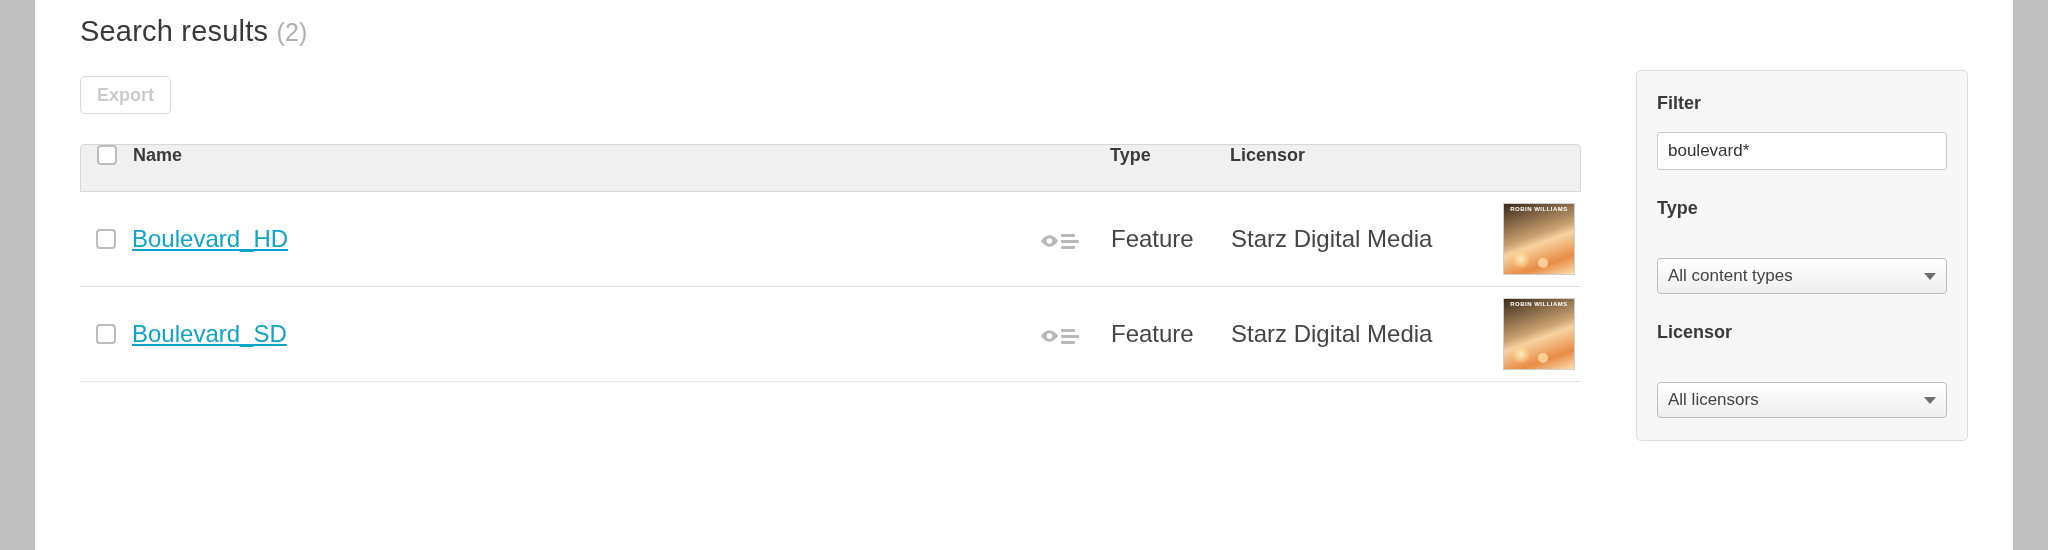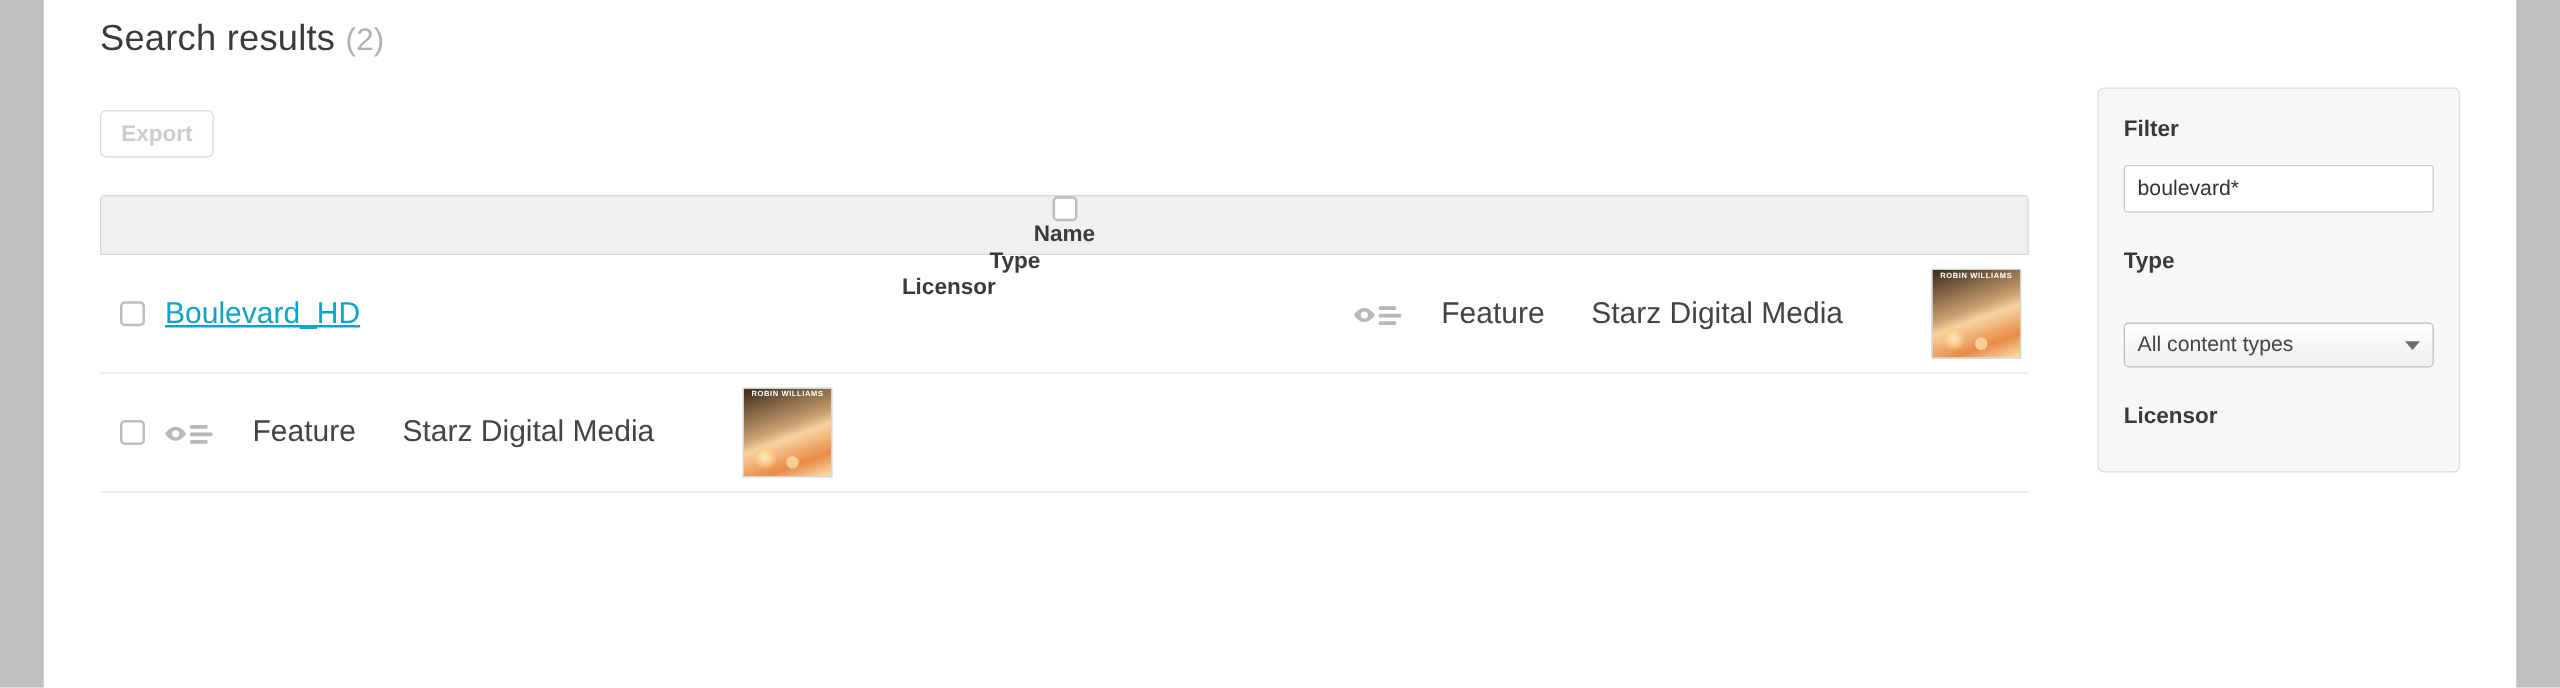--- a/index.html
+++ b/index.html
@@ -16,29 +16,29 @@
       height: 100%;
       padding: 15px 45px 0 45px;
       display: flex;
       gap: 55px;
     }
     .main {
       flex: 1;
       min-width: 0;
     }
     .side {
-      width: 290px;
+      width: 332px;
       flex-shrink: 0;
       padding-top: 55px;
     }
     .heading {
       font-size: 29px;
       font-weight: 400;
       color: #3a3a3a;
-      margin-bottom: 40px;
+      margin-bottom: 28px;
       letter-spacing: 0.2px;
     }
     .heading-count {
       color: #b0b0b0;
       font-size: 25px;
       font-weight: 400;
     }
     .toolbar {
       display: flex;
       justify-content: space-between;
@@ -71,25 +71,24 @@
       border-right: 6px solid transparent;
       border-top: 7px solid #6e6e6e;
       margin-left: 4px;
     }
     .table-header {
       background: #f0f0f0;
       border: 1px solid #d7d7d7;
       border-radius: 4px 4px 0 0;
       height: 48px;
       display: flex;
-      align-items: center;
-      font-size: 18px;
-      font-weight: 700;
-      color: #3a3a3a;
-      flex-direction: column;
+      align-items: flex-start;
+      font-size: 18px;
+      font-weight: 700;
+      color: #3a3a3a;
     }
     .col-check { width: 52px; display:flex; align-items:center; justify-content:center; }
     .col-name { flex: 1; padding-left: 0px; }
     .col-icon { width: 70px; }
     .col-type { width: 120px; }
     .col-licensor { width: 260px; }
     .col-thumb { width: 90px; display:flex; justify-content:flex-end; padding-right:6px; }
     .row {
       display: flex;
       align-items: center;
@@ -242,20 +241,23 @@
       <div class="col-licensor">Starz Digital Media</div>
       <div class="col-thumb">
         <div class="thumb" data-caption="ROBIN WILLIAMS"></div>
       </div>
     </div>
 
     <div class="row">
       <div class="col-check">
         <span class="checkbox"></span>
       </div>
+      <div class="col-name">
+        <a class="link">Boulevard_SD</a>
+      </div>
       <div class="col-icon">
         <span class="eye-icon">
           <svg viewBox="0 0 24 16">
               <path fill="currentColor" d="M12 0C5 0 0 8 0 8s5 8 12 8 12-8 12-8S19 0 12 0zm0 12a4 4 0 110-8 4 4 0 010 8z"></path>
             </svg>
           <span class="lines">
               <span></span>
               <span></span>
               <span></span>
             </span>
@@ -272,15 +274,19 @@
   <div class="side">
     <div class="filter-panel">
       <div class="filter-title">Filter</div>
       <input class="filter-input" type="text" value="boulevard*" style="">
       <div class="filter-label">Type</div>
       <div class="select">
         <span>All content types</span>
         <span class="triangle-down"></span>
       </div>
       <div class="filter-label">Licensor</div>
+      <div class="select">
+        <span>All licensors</span>
+        <span class="triangle-down"></span>
+      </div>
     </div>
   </div>
 </div>
 
 </body></html>

